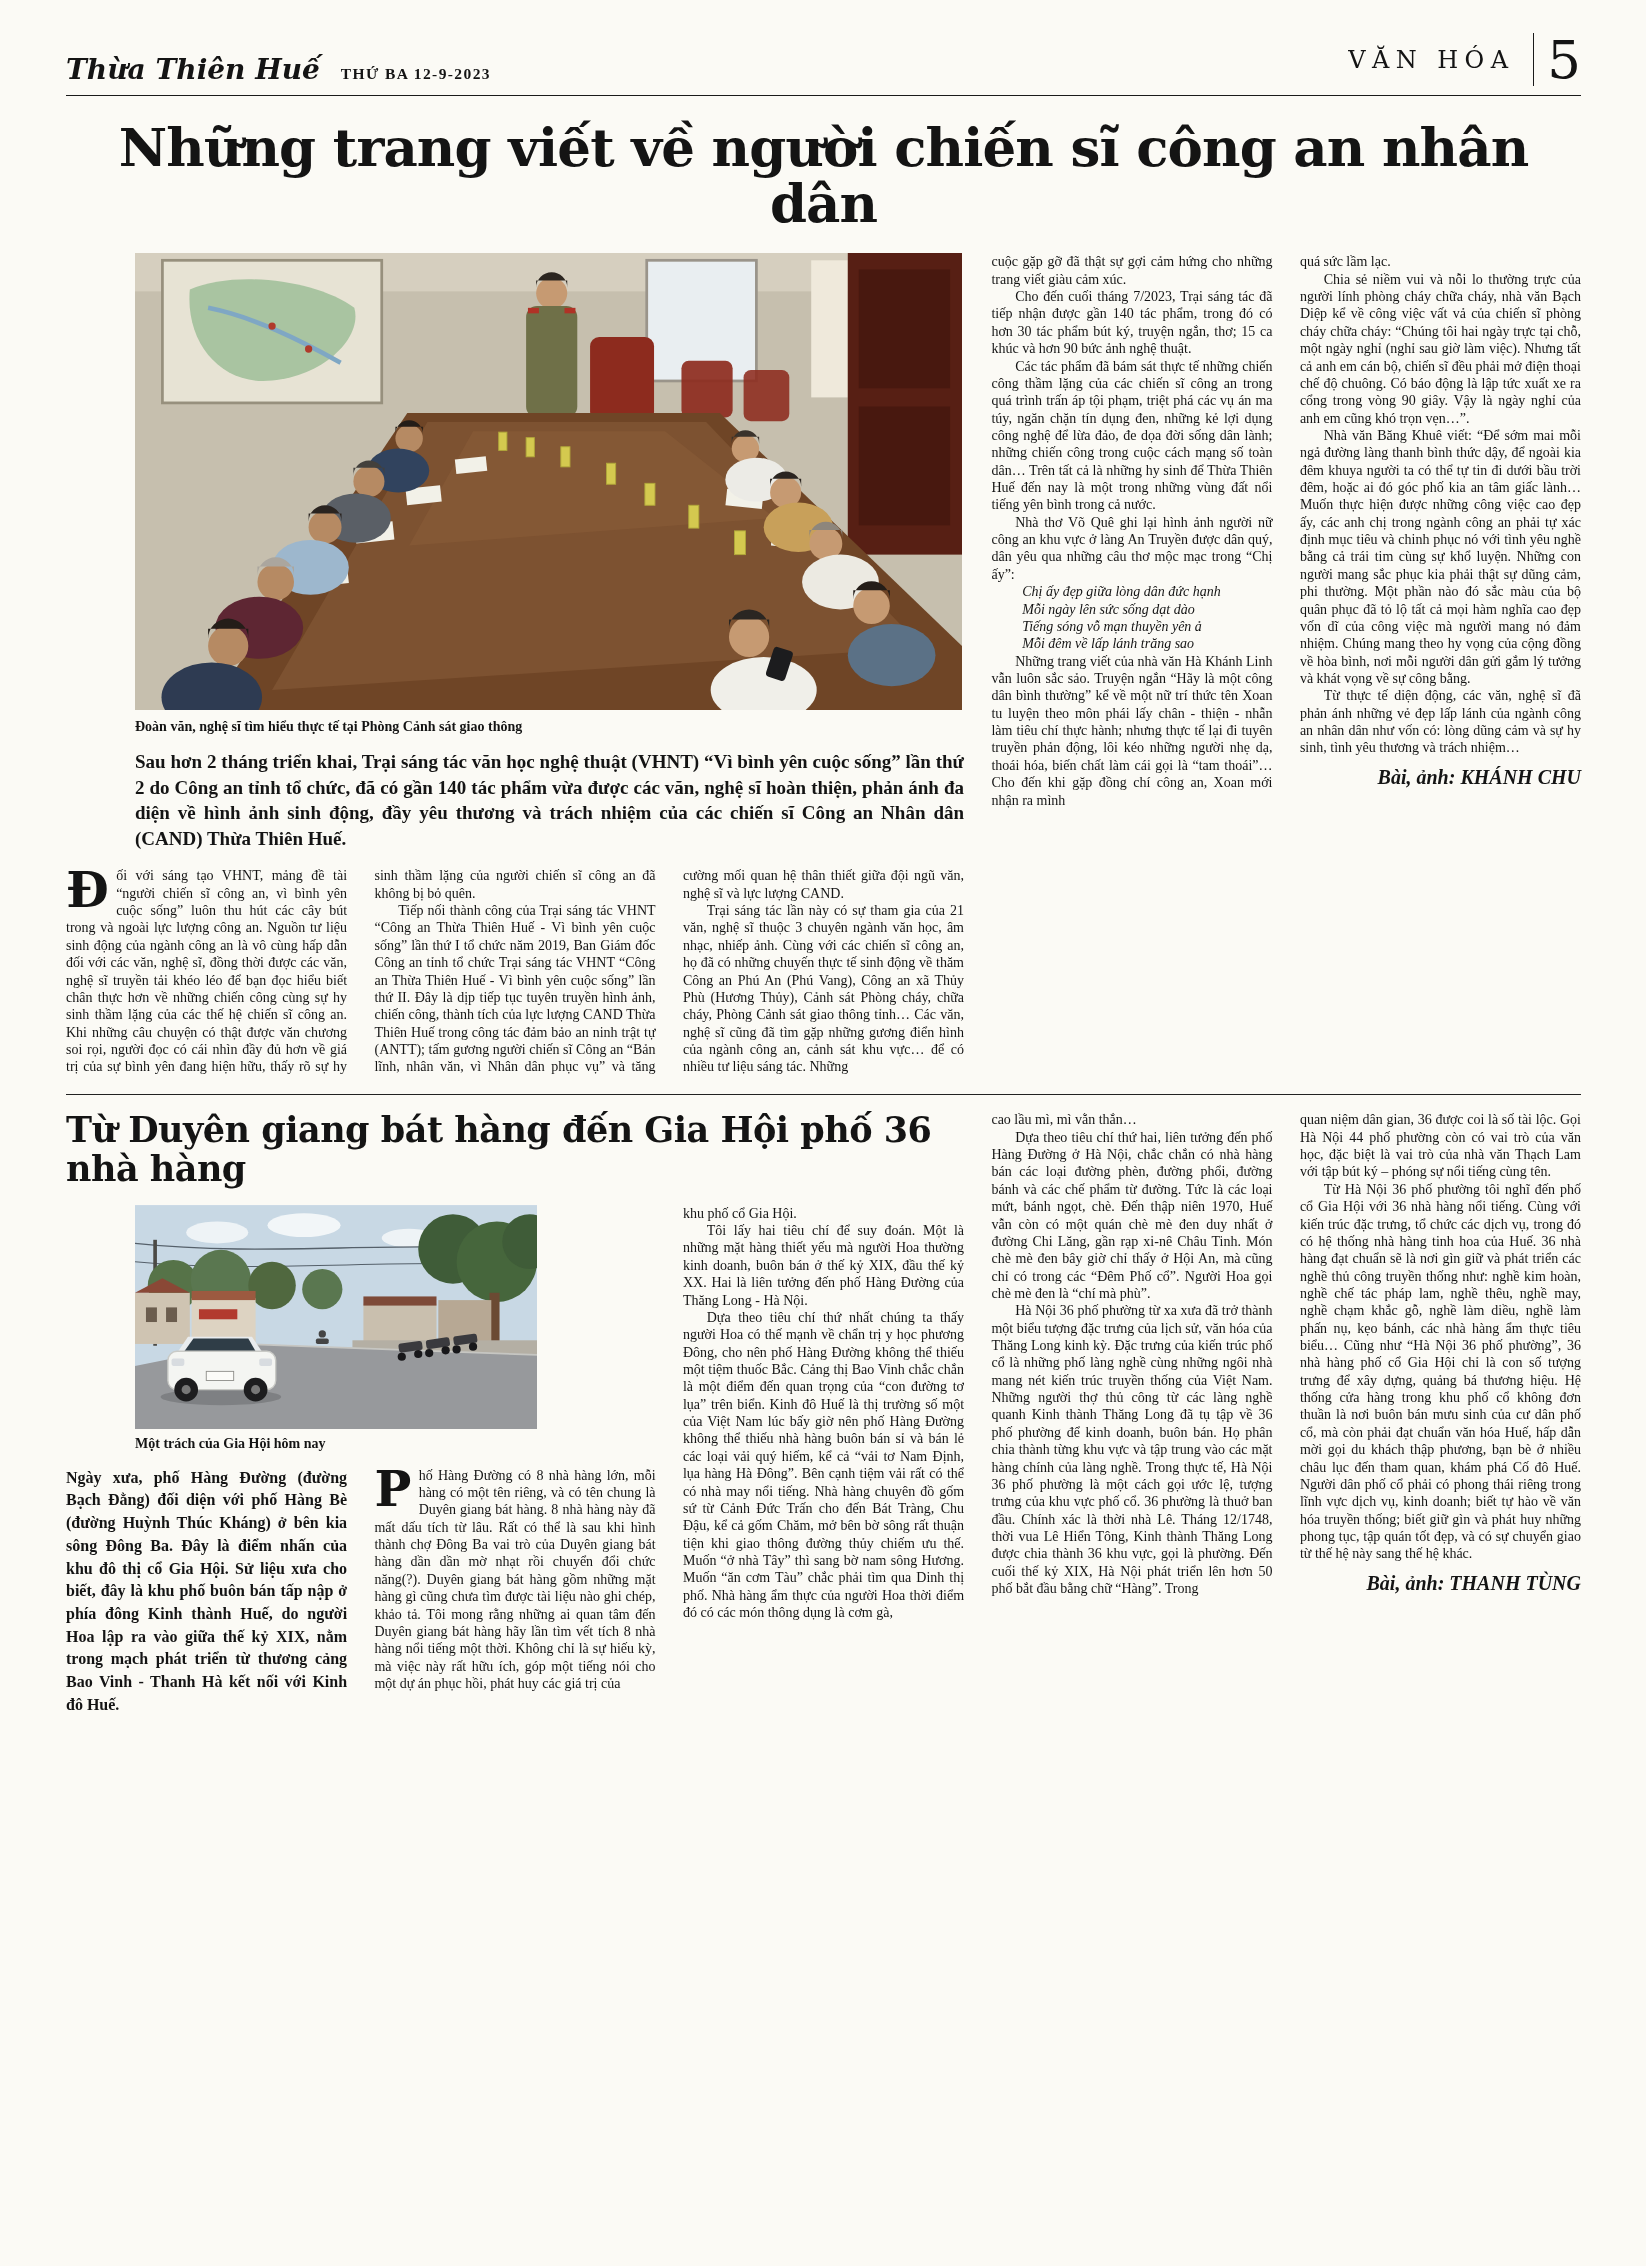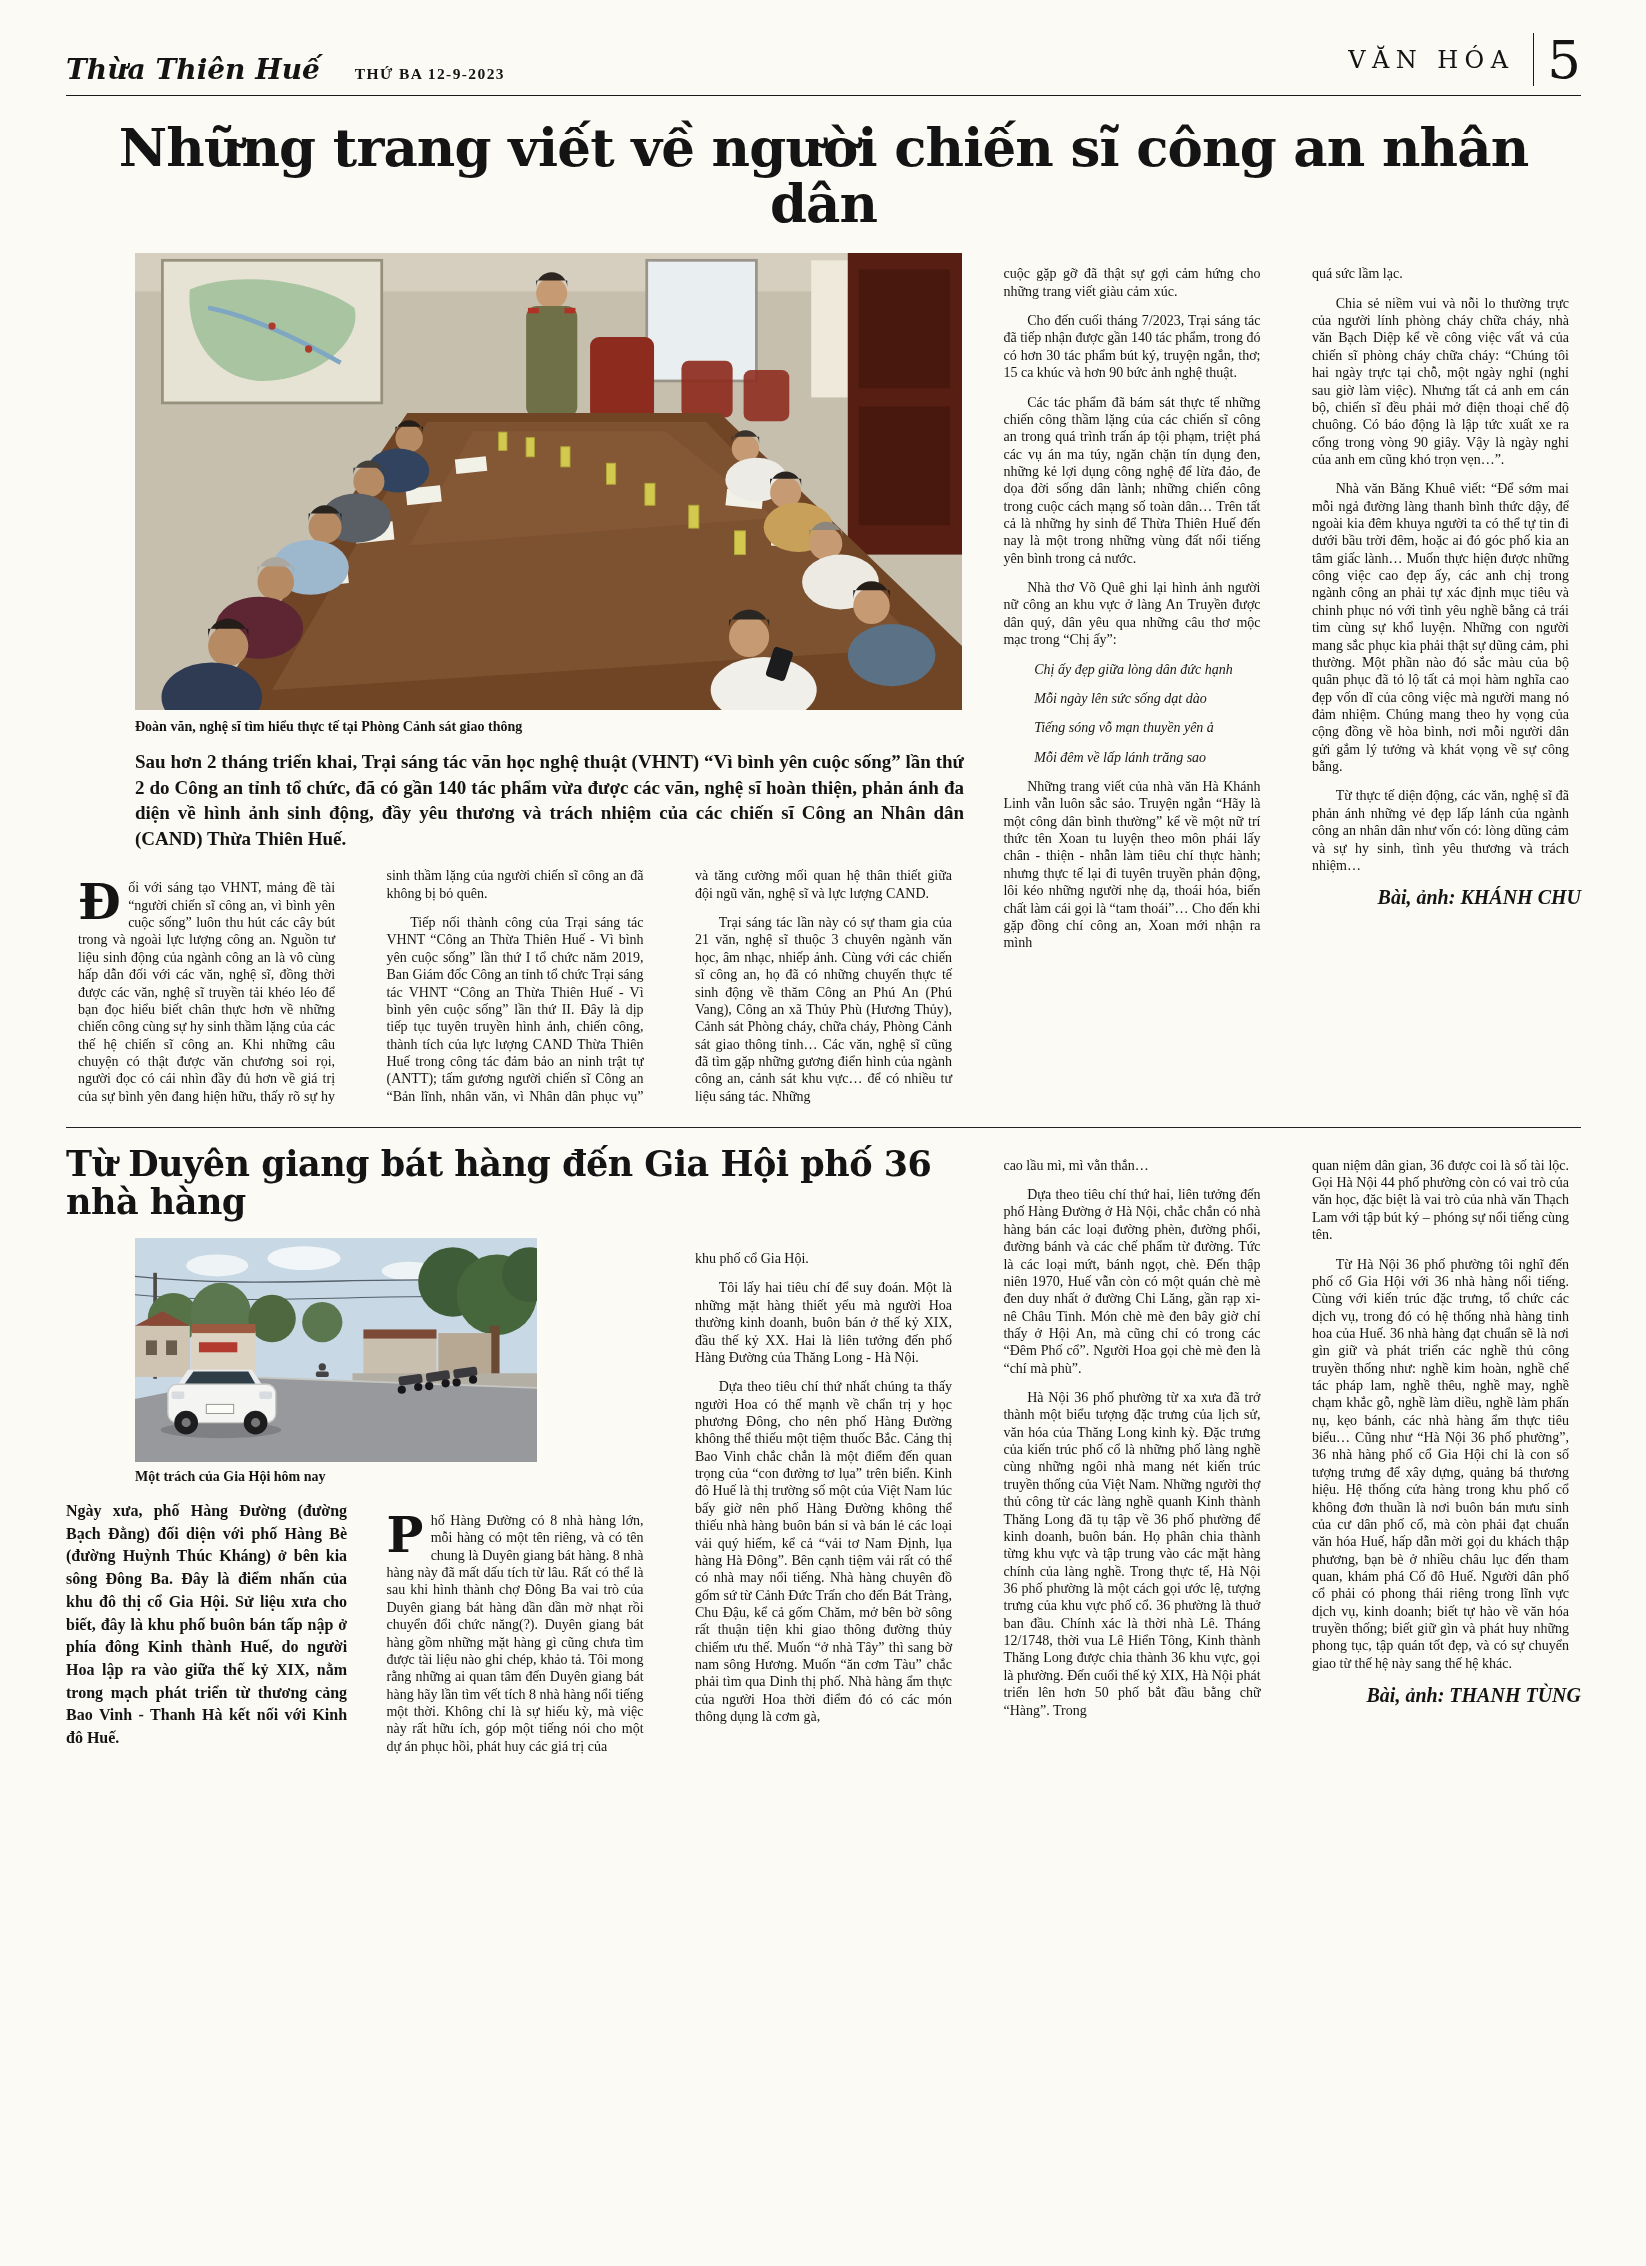--- a/index.html
+++ b/index.html
@@ -5,21 +5,21 @@
   * { margin:0; padding:0; box-sizing:border-box; }
   html,body { background:#9a9a9a; }
   .page {
     position:relative; width:1647px; height:2267px; margin:0 auto;
     background:#fbfaf5; color:#141414; overflow:hidden;
     padding:33px 66px 22px; font-family:"Liberation Serif", serif;
   }
   
   .hdr { display:flex; justify-content:space-between; align-items:flex-end;
          padding-bottom:9.1px; border-bottom:1.8px solid #1a1a1a; }
-  .hdr-left { display:flex; align-items:baseline; gap:35px; }
+  .hdr-left { display:flex; align-items:baseline; gap:21px; }
   .masthead { font-family:"DejaVu Serif", serif; font-weight:700; font-style:italic; font-size:28px; }
   .issue-date { font-size:15.5px; letter-spacing:1.4px; font-weight:700; }
   .hdr-right { display:flex; align-items:center; }
   .section-title { font-family:"DejaVu Serif", serif; font-size:24px; letter-spacing:6.4px; }
   .pagenum-rule { width:1.8px; height:53px; background:#1a1a1a; margin:0 12.8px 0 18.3px; }
   .page-number { font-family:"DejaVu Serif", serif; font-size:53px; line-height:.9; }
   
   .headline1 { margin:24px 0 22px; text-align:center; letter-spacing:-0.9px;
                font:700 53px/1.05 "DejaVu Serif", serif; }
   .headline2 { margin:0 0 16.4px; letter-spacing:-0.5px; font:700 35px/1.1 "DejaVu Serif", serif; }
@@ -38,21 +38,21 @@
   
   .ph1wrap { margin-left:69px; line-height:0; }
   .ph1wrap svg, .ph2wrap svg { display:block; }
   .photo-caption { font-size:14px; font-weight:700; }
   .cap1 { margin:8.2px 0 14.6px 69px; }
   .lead1 { margin:0 0 16.4px 69px; font-weight:700; font-size:19px; line-height:1.34; text-align:justify; }
   .lead2text { font-weight:700; font-size:16px; line-height:1.42; text-align:justify; }
   
   .body-text { font-size:14px; line-height:1.24; text-align:justify; }
   .body3 { column-count:3; column-gap:27.4px; }
-  .body-text p { margin:12px; }
+  .body-text p { margin:0; }
   .body-text p.ind { text-indent:1.7em; }
   .body-text p.cont { text-indent:0; }
   .body-text p.poem { font-style:italic; text-indent:2.2em; }
   .drop::first-letter { float:left; font-family:"DejaVu Serif", serif; font-weight:700;
                         font-size:49px; line-height:38px; padding:3.7px 7.3px 0 0; }
   .byline { margin-top:9.1px; text-align:right; font-weight:700; font-style:italic; font-size:20px; }
   .sep { border:none; border-top:1.4px solid #222; margin:18.3px 0 16.4px; }
 </style>
 </head>
 <body>

